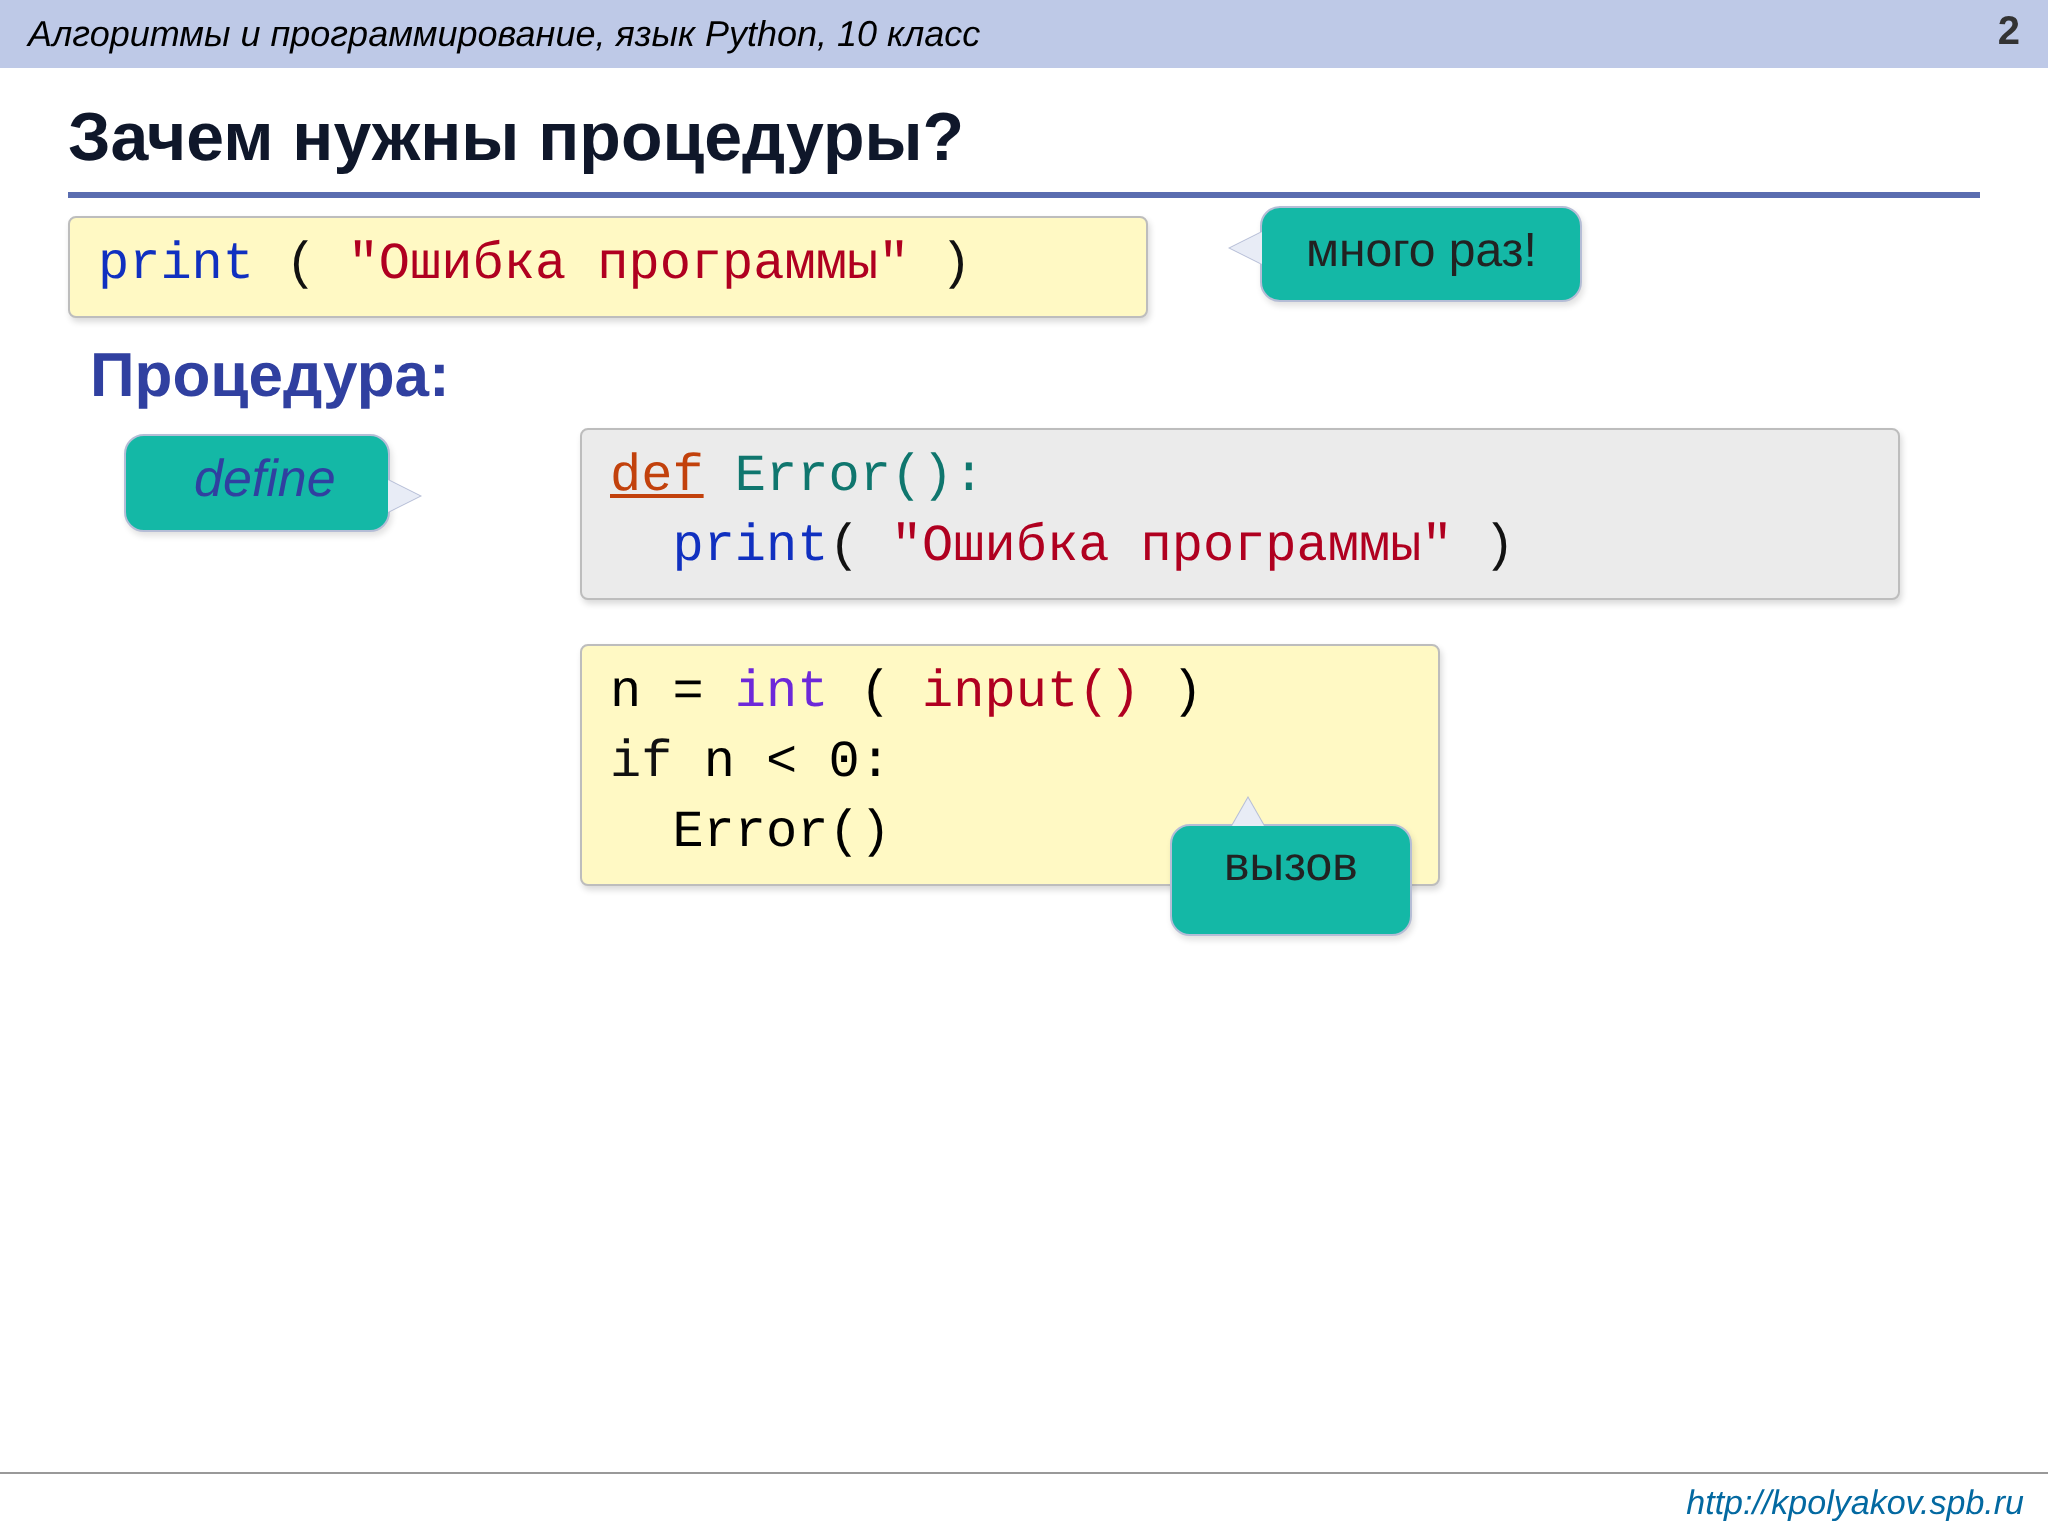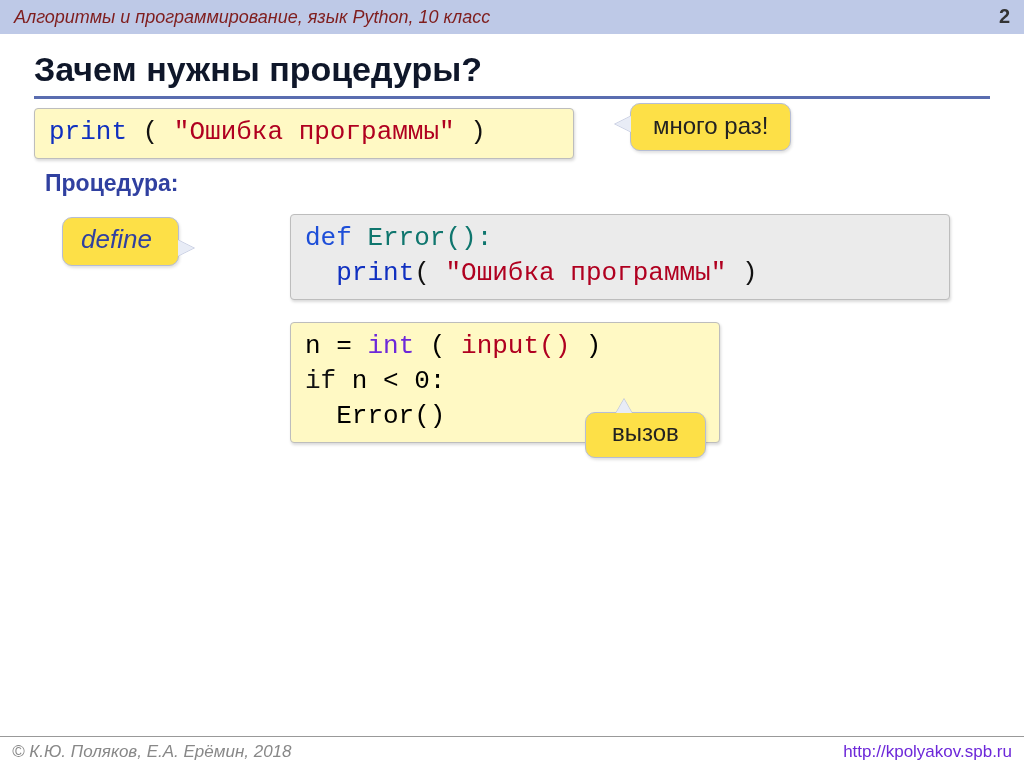--- a/index.html
+++ b/index.html
@@ -16,21 +16,21 @@
     width: 100%;
     height: 34px;
     background: #bec9e7;
     position: relative;
   }
   .header-text {
     position: absolute;
     left: 14px;
     top: 7px;
     font-style: italic;
-    color: #7f1d1d;
+    color: #000000;
     font-size: 18px;
   }
   .page-number {
     position: absolute;
     right: 14px;
     top: 5px;
     font-size: 20px;
     color: #333;
     font-weight: bold;
   }
@@ -62,27 +62,27 @@
     box-shadow: 1px 2px 3px rgba(0,0,0,0.15);
     white-space: pre;
   }
   .code-box-grey {
     background: #ebebeb;
   }
   .subtitle {
     position: absolute;
     left: 45px;
     top: 170px;
-    font-size: 23px;
+    font-size: 31px;
     font-weight: bold;
     color: #3040a0;
   }
   .callout {
     position: absolute;
-    background: #fde047;
+    background: #14b8a6;
     border: 1px solid #b5bdd6;
     border-radius: 10px;
     padding: 8px 22px 10px 22px;
     box-shadow: 1px 2px 3px rgba(0,0,0,0.12);
     text-align: center;
     font-size: 24px;
     color: #222;
   }
   .callout .tail {
     position: absolute;
@@ -133,26 +133,27 @@
     left: 12px;
     top: 5px;
     font-style: italic;
     color: #888;
     font-size: 17px;
   }
   .footer-right {
     position: absolute;
     right: 12px;
     top: 5px;
-    color: #6d28d9;
+    font-style: italic;
+    color: #0369a1;
     font-size: 17px;
   }
   
   .kw-print   { color: #1030c0; font-family: Liberation Mono, monospace; }
-  .kw-def     { color: #1d4ed8; }
+  .kw-def     { color: #c2410c; text-decoration: underline; }
   .kw-if      { color: #111; }
   .fn         { color: #0f766e; }
   .str        { color: #b00020; }
   .int-word   { color: #6d28d9; }
   .input-word { color: #b00020; margin-top: 24px; }
   .paren      { color: #111; }
 </style>
 </head>
 <body>
 
@@ -166,33 +167,32 @@
 
 <div class="code-box" style="left:34px; top:108px; width:510px;"><span class="kw-print">print</span><span class="paren"> ( </span><span class="str">"Ошибка программы"</span><span class="paren"> )</span></div>
 
 <div class="callout callout-many" style="left:630px; top:103px;">
   <div class="tail"></div>
   <span>много раз!</span>
 </div>
 
 <div class="subtitle">Процедура:</div>
 
-<div class="callout callout-define" style="left:62px; top:217px; padding:6px 26px 10px 18px;">
+<div class="callout callout-define" style="left:62px; top:217px; padding:6px 26px 10px 34px;">
   <div class="tail"></div>
   <div class="italic">define</div>
 </div>
 
 <div class="code-box code-box-grey" style="left:290px; top:214px; width:630px;"><span class="kw-def">def</span><span class="fn"> Error():</span>
 <span>  </span><span class="kw-print">print</span><span class="paren">( </span><span class="str">"Ошибка программы"</span><span class="paren"> )</span></div>
 
 <div class="code-box" style="left:290px; top:322px; width:400px;"><span>n = </span><span class="int-word">int</span><span> ( </span><span class="input-word">input()</span><span> )</span>
 <span class="kw-if">if</span><span> n &lt; 0:</span>
 <span>  Error()</span></div>
 
-<div class="callout callout-call" style="left:585px; top:412px; padding:6px 26px 10px 26px;">
+<div class="callout callout-call" style="left:585px; top:412px; padding:6px 26px 20px 26px;">
   <div class="tail"></div>
   <div>вызов</div>
 </div>
 
 <div class="footer">
-  <div class="footer-left">© К.Ю. Поляков, Е.А. Ерёмин, 2018</div>
   <div class="footer-right">http://kpolyakov.spb.ru</div>
 </div>
 
 </body></html>

